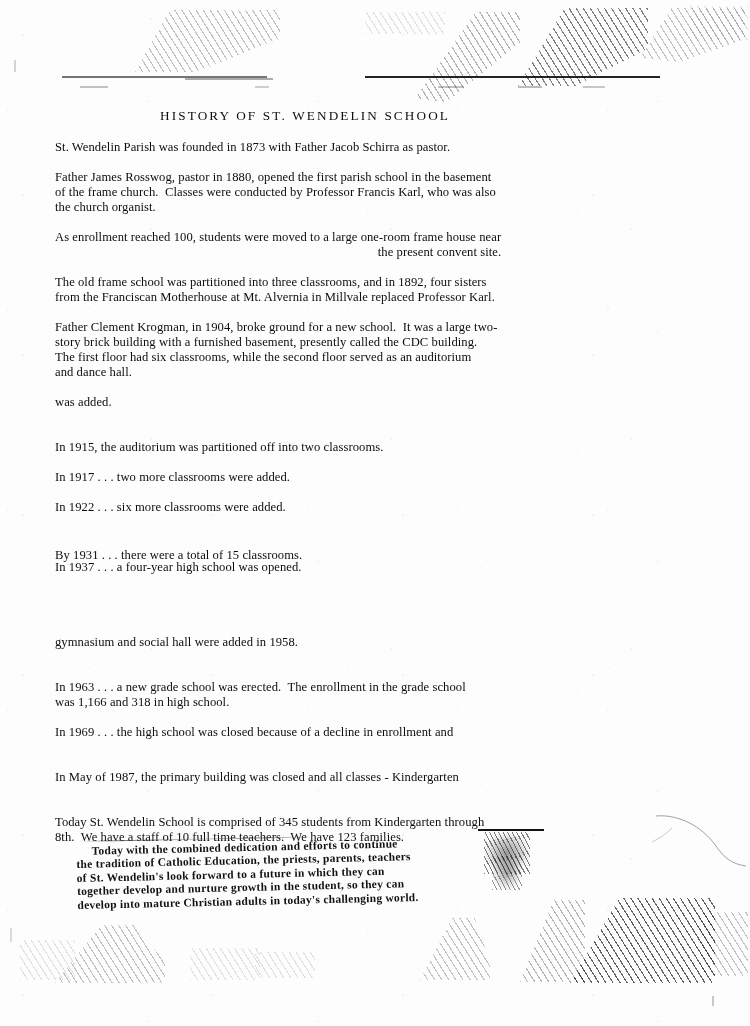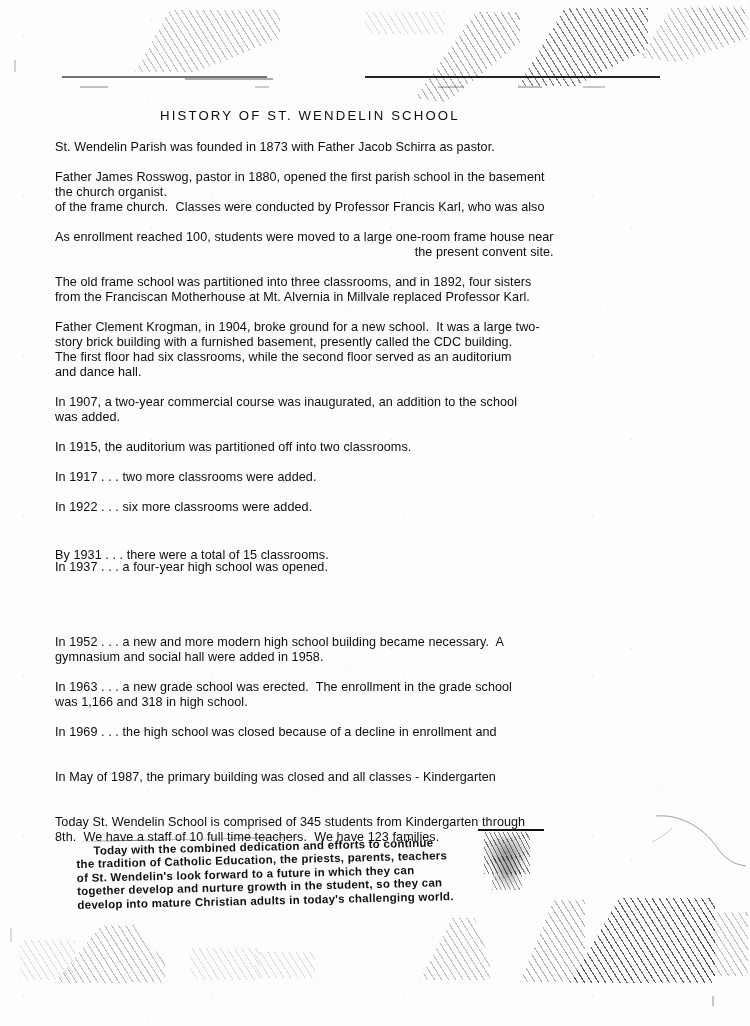--- a/index.html
+++ b/index.html
@@ -6,21 +6,21 @@
     margin: 0;
     padding: 0;
     background: #ffffff;
   }
   #page {
     position: relative;
     width: 750px;
     height: 1026px;
     background: #fdfdfd;
     overflow: hidden;
-    font-family: Liberation Sans, sans-serif;
+    font-family: Liberation Serif, serif;
     color: #0d0d0d;
   }
 
   
   .noise-speckle {
     position: absolute;
     inset: 0;
     pointer-events: none;
     opacity: .5;
     background-image:
@@ -147,32 +147,32 @@
   <div class="smear" style="left:255px; top:86px; width:14px; height:2px; opacity:.4;"></div>
   <div class="smear" style="left:438px; top:86px; width:26px; height:2px; opacity:.5;"></div>
   <div class="smear" style="left:518px; top:86px; width:24px; height:2px; opacity:.55;"></div>
   <div class="smear" style="left:583px; top:86px; width:22px; height:2px; opacity:.45;"></div>
   <div class="smear" style="left:14px; top:60px; width:2px; height:12px; opacity:.35;"></div>
 
   <div class="doc-title">HISTORY OF ST. WENDELIN SCHOOL</div>
 
   <div id="paragraphs">
       <div class="para" id="p-founding" style="top: 140px;"><span class="ln">St. Wendelin Parish was founded in 1873 with Father Jacob Schirra as pastor.</span></div>
-      <div class="para" id="p-rosswog" style="top: 170px;"><span class="ln">Father James Rosswog, pastor in 1880, opened the first parish school in the basement</span><span class="ln">the church organist.</span><span class="ln">of the frame church.  Classes were conducted by Professor Francis Karl, who was also</span></div>
+      <div class="para" id="p-rosswog" style="top: 170px;"><span class="ln">Father James Rosswog, pastor in 1880, opened the first parish school in the basement</span><span class="ln">of the frame church.  Classes were conducted by Professor Francis Karl, who was also</span><span class="ln">the church organist.</span></div>
       <div class="para" id="p-enrollment-100" style="top: 230px; text-align: right;"><span class="ln">As enrollment reached 100, students were moved to a large one-room frame house near</span><span class="ln">the present convent site.</span></div>
       <div class="para" id="p-partitioned-1892" style="top: 275px;"><span class="ln">The old frame school was partitioned into three classrooms, and in 1892, four sisters</span><span class="ln">from the Franciscan Motherhouse at Mt. Alvernia in Millvale replaced Professor Karl.</span></div>
       <div class="para" id="p-krogman-1904" style="top: 320px;"><span class="ln">Father Clement Krogman, in 1904, broke ground for a new school.  It was a large two-</span><span class="ln">story brick building with a furnished basement, presently called the CDC building.</span><span class="ln">The first floor had six classrooms, while the second floor served as an auditorium</span><span class="ln">and dance hall.</span></div>
-      <div class="para" id="p-1907" style="top: 395px;"><span class="ln">In 1907, a two-year commercial course was inaugurated, an addition to the school</span><span class="ln">was added.</span></div>
+      <div class="para" id="p-1907" style="top: 395px;"><span class="ln">was added.</span></div>
       <div class="para" id="p-1915" style="top: 440px;"><span class="ln">In 1915, the auditorium was partitioned off into two classrooms.</span></div>
       <div class="para" id="p-1917" style="top: 470px;"><span class="ln">In 1917 . . . two more classrooms were added.</span></div>
       <div class="para" id="p-1922" style="top: 500px;"><span class="ln">In 1922 . . . six more classrooms were added.</span></div>
       <div class="para" id="p-1931" style="top: 548px; text-align: center;"><span class="ln">By 1931 . . . there were a total of 15 classrooms.</span></div>
       <div class="para" id="p-1937" style="top: 560px;"><span class="ln">In 1937 . . . a four-year high school was opened.</span></div>
       <div class="para" id="p-1938" style="top: 590px;"></div>
-      <div class="para" id="p-1952" style="top: 635px;"><span class="ln">In 1952 . . . a new and more modern high school building became necessary.  A</span><span class="ln">gymnasium and social hall were added in 1958.</span></div>
+      <div class="para" id="p-1952" style="top: 635px;"><span class="ln">gymnasium and social hall were added in 1958.</span></div>
       <div class="para" id="p-1963" style="top: 680px;"><span class="ln">In 1963 . . . a new grade school was erected.  The enrollment in the grade school</span><span class="ln">was 1,166 and 318 in high school.</span></div>
       <div class="para" id="p-1969" style="top: 725px;"><span class="ln">In 1969 . . . the high school was closed because of a decline in enrollment and</span></div>
       <div class="para" id="p-1987" style="top: 770px;"><span class="ln">In May of 1987, the primary building was closed and all classes - Kindergarten</span></div>
       <div class="para" id="p-today" style="top: 815px;"><span class="ln">Today St. Wendelin School is comprised of 345 students from Kindergarten through</span><span class="ln">8th.  We have a staff of 10 full time teachers.  We have 123 families.</span></div>
     </div>
 
   <div class="underline-families"></div>
   <div class="smudge" style="left:484px; top:832px; width:46px; height:42px;"></div>
   <div class="smudge" style="left:492px; top:856px; width:30px; height:34px; opacity:.8;"></div>
 

